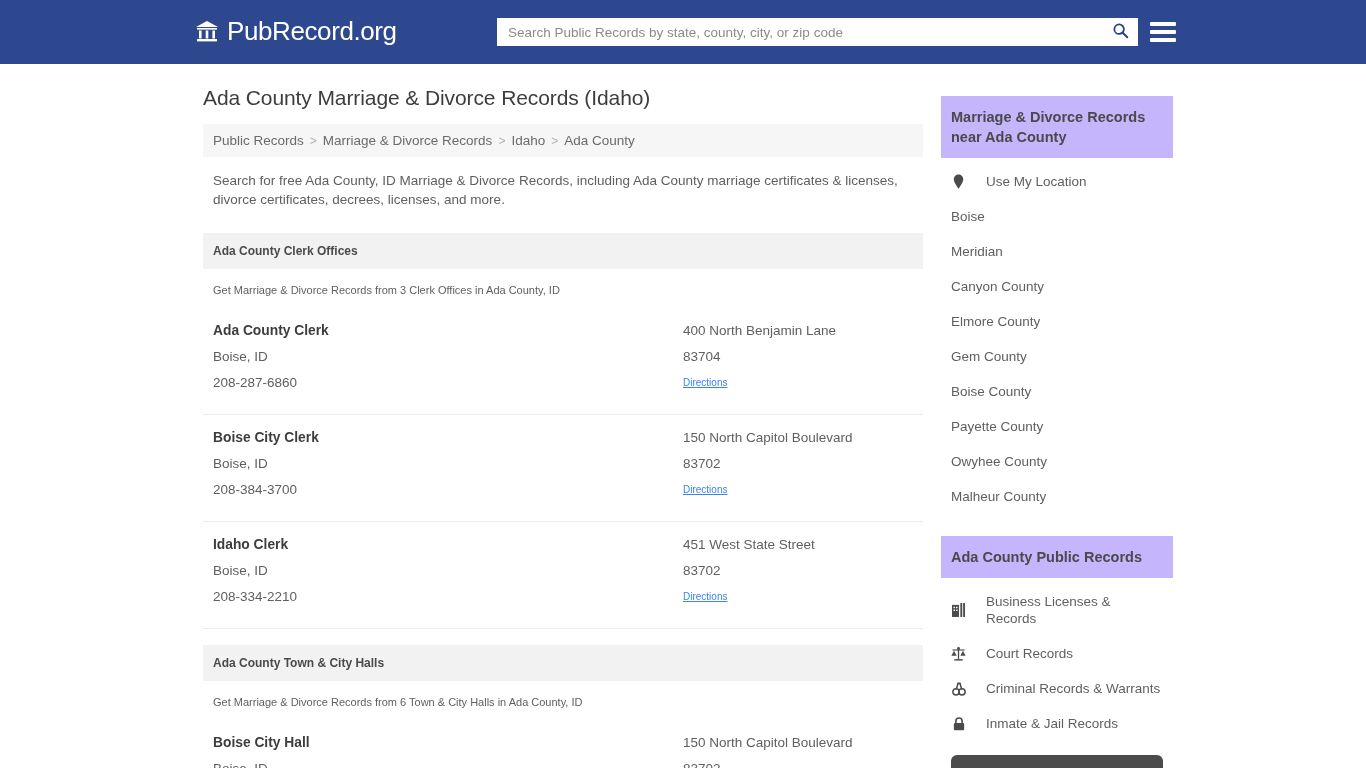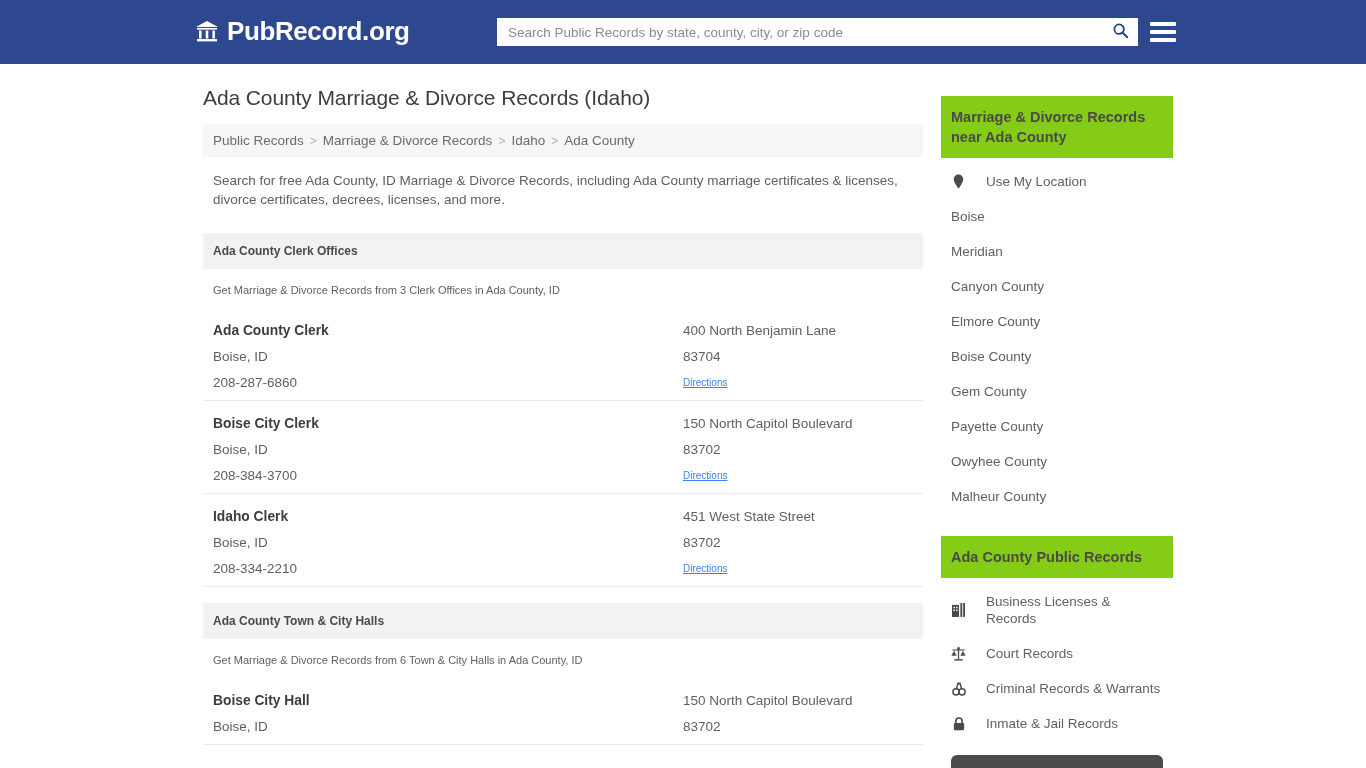--- a/index.html
+++ b/index.html
@@ -24,21 +24,21 @@
     align-items: center;
     gap: 7px;
     position: absolute;
     left: 194px;
     top: 17px;
   }
   .brand-icon { width: 26px; height: 26px; display: block; }
   .brand-text {
     color: #ffffff;
     font-size: 26px;
-    font-weight: bold;
+    font-weight: normal;
     letter-spacing: -0.4px;
     line-height: 28px;
     white-space: nowrap;
   }
   .search-wrap {
     position: absolute;
     left: 497px;
     top: 18px;
     width: 641px;
     height: 28px;
@@ -149,21 +149,21 @@
     margin-top: 16px;
   }
   .section-sub {
     padding: 15px 10px 12px 10px;
     font-size: 11px;
     color: #5f5f5f;
   }
 
   .record-row {
     display: flex;
-    padding: 10px 10px 4px 10px;
+    padding: 10px 10px 18px 10px;
     border-bottom: 1px solid #ececec;
   }
   .record-row:first-of-type { border-top: 0; }
   .rec-left { width: 470px; }
   .rec-right { flex: 1; }
   .rec-name {
     font-size: 13.8px;
     font-weight: bold;
     color: #3d3d3d;
     line-height: 26px;
@@ -183,21 +183,21 @@
     font-size: 10px;
     color: #3b82f6;
     text-decoration: underline;
     line-height: 26px;
     cursor: pointer;
     display: inline-block;
   }
 
   
   .side-head {
-    background: #84cc16;
+    background: #c4b5fd;
     padding: 11px 10px;
     font-size: 14.5px;
     font-weight: bold;
     color: #4a4a4a;
     line-height: 20px;
   }
   .side-list { padding: 6px 0 0 0; }
   .side-item {
     display: flex;
     align-items: center;
@@ -362,24 +362,24 @@
         <div class="side-item">
           <span class="label">Meridian</span>
         </div>
         <div class="side-item">
           <span class="label">Canyon County</span>
         </div>
         <div class="side-item">
           <span class="label">Elmore County</span>
         </div>
         <div class="side-item">
+          <span class="label">Gem County</span>
+        </div>
+        <div class="side-item">
           <span class="label">Boise County</span>
-        </div>
-        <div class="side-item">
-          <span class="label">Gem County</span>
         </div>
         <div class="side-item">
           <span class="label">Payette County</span>
         </div>
         <div class="side-item">
           <span class="label">Owyhee County</span>
         </div>
         <div class="side-item">
           <span class="label">Malheur County</span>
         </div>

